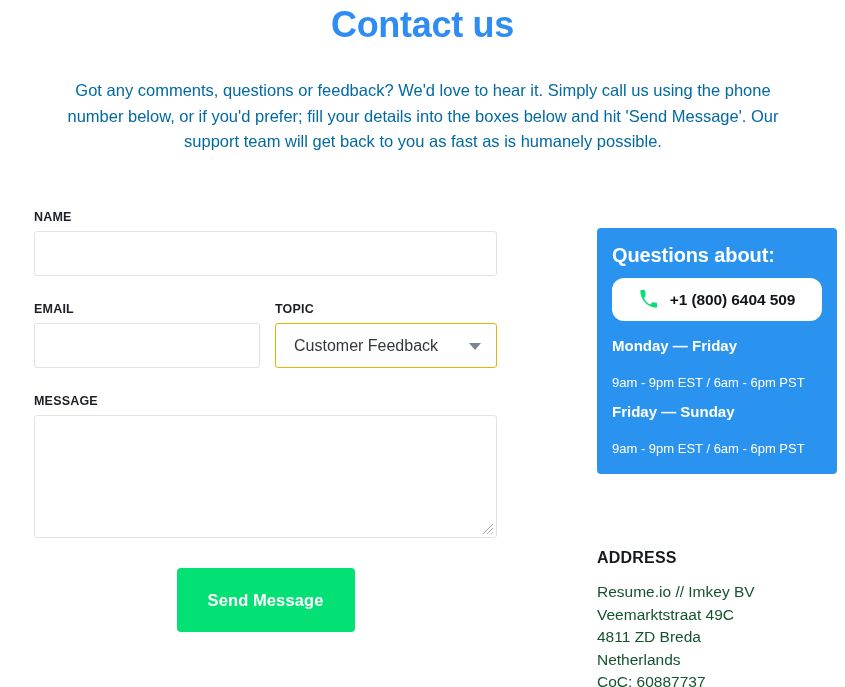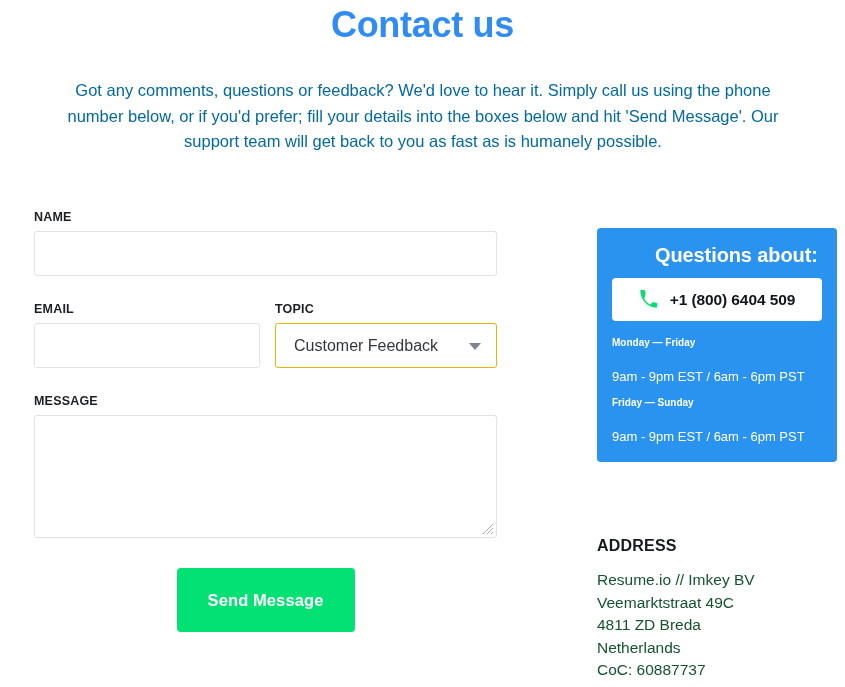--- a/index.html
+++ b/index.html
@@ -167,55 +167,54 @@
     background: #2a93f0;
     border-radius: 4px;
     padding: 16px 15px 18px 15px;
   }
   .card-title {
     font-size: 20px;
     font-weight: bold;
     color: #ffffff;
     margin-bottom: 11px;
     letter-spacing: -0.1px;
-    margin-left: 43px;
   }
   .card-sub {
     font-size: 14px;
     font-weight: bold;
     line-height: 18.5px;
     color: #ffffff;
     margin-bottom: 14px;
   }
   .phone-btn {
     box-sizing: border-box;
     width: 210px;
     height: 43px;
     background: #ffffff;
-    border-radius: 4px;
+    border-radius: 12px;
     display: flex;
     align-items: center;
     justify-content: center;
     cursor: pointer;
     margin-bottom: 16px;
   }
   .phone-icon {
     width: 19px;
     height: 19px;
     margin-right: 12px;
     flex: none;
   }
   .phone-number {
     font-size: 15.5px;
     font-weight: bold;
     color: #111418;
     letter-spacing: -0.1px;
   }
   .hours-day {
-    font-size: 10px;
+    font-size: 15px;
     font-weight: bold;
     color: #ffffff;
     margin-bottom: 3px;
   }
   .hours-time {
     font-size: 13px;
     color: #ffffff;
     margin-bottom: 13px;
     margin-top: 21px;
   }

